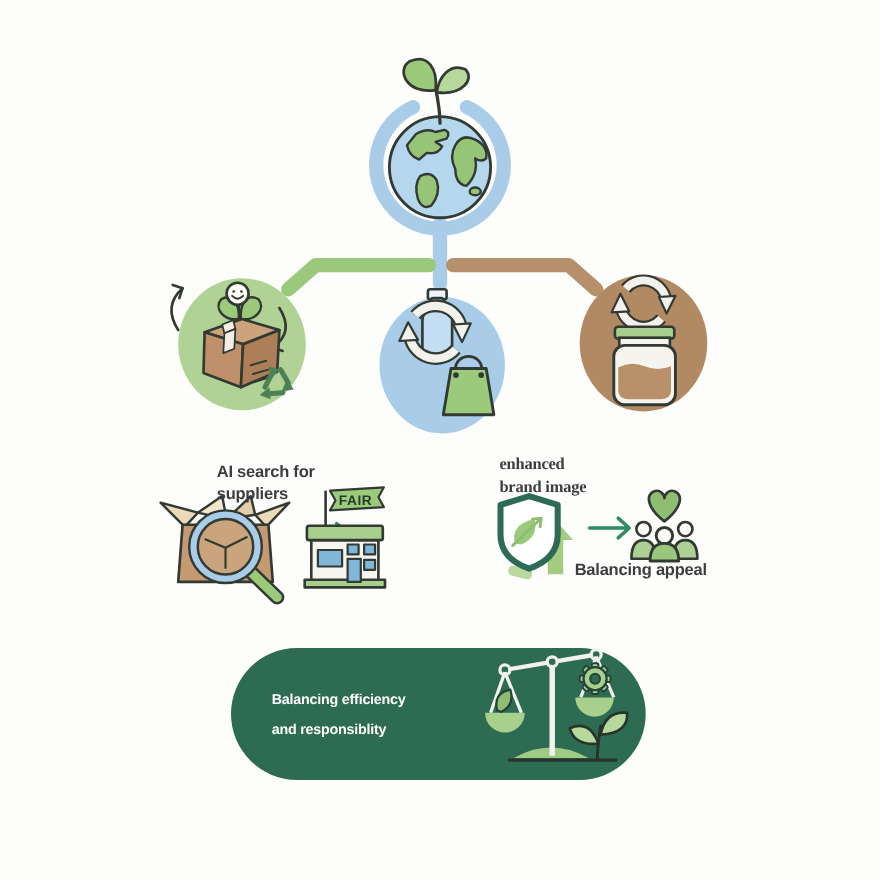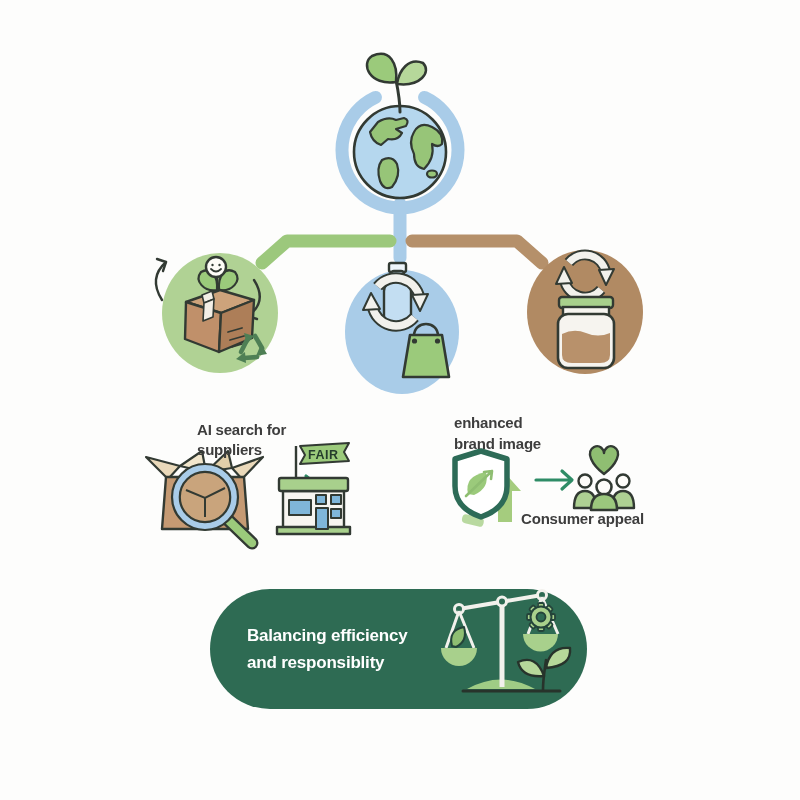--- a/index.html
+++ b/index.html
@@ -2,23 +2,23 @@
 <html style="--ringBlue: #a9cce8; --circleGreen: #b0d294; --circleBrown: #b18a63; --connGreen: #9cc87c; --connBrown: #b5906a; --pillGreen: #2e6b53; --arrowGreen: #2e8c66; --leafGreen: #9bca7b; --lightGreen: #a8d08c; --paleGreen: #b6d89a; --heartGreen: #8fbe72; --oceanBlue: #b5d7ee; --continentGreen: #97c578; --boxBrown: #c0906a; --boxTop: #cda37b; --boxSide: #ad7e58; --flapTan: #ead9ba; --windowBlue: #7fb6d9; --jarWhite: #f6f4ef; --jarBrown: #b8916b; --bottleBlue: #c3def2; --shieldGreen: #2d6b57; --outline: #323a33; --textDark: #3d3d3d; --whiteInk: #f2f1ec;"><head>
 <meta charset="utf-8">
 <style>
   html,body{margin:0;padding:0;}
   .stage{position:relative;width:800px;height:800px;background:#fdfdfc;overflow:hidden;
          font-family:"Liberation Sans",sans-serif;}
   svg{position:absolute;left:0;top:0;}
   .lbl{position:absolute;font-weight:600;font-size:15px;color:var(--textDark);
        letter-spacing:-0.2px;line-height:20px;}
   .lbl-suppliers{left:197px;top:420px;width:156px;}
-  .lbl-brand{left:454px;top:412px;width:130px;text-align:left;white-space:pre-line;line-height:21px;}
+  .lbl-brand{left:454px;top:412px;width:130px;text-align:left;white-space:pre-line;line-height:21px;font-family:Liberation Serif, serif;}
   .lbl-consumer{left:500px;top:509px;width:165px;text-align:center;}
-  .lbl-pill{left:247px;top:622px;width:220px;color:#ffffff;font-weight:700;font-size:17px;
+  .lbl-pill{left:247px;top:622px;width:220px;color:#ffffff;font-weight:700;font-size:13px;
             line-height:27px;white-space:pre-line;letter-spacing:-0.2px;}
   .lbl-opportunities{left:300px;top:717px;width:200px;text-align:center;font-weight:700;
             font-size:18px;color:#2f2f2f;}
   .fair-text{font-family:"Liberation Sans",sans-serif;font-weight:bold;font-size:12.5px;
             letter-spacing:0.5px;}
 </style>
 </head>
 <body>
 
 <div class="stage">
@@ -222,17 +222,17 @@
         <path d="M546 668 Q550 646 570 648 Q572 666 546 668 Z" style="fill:var(--paleGreen);stroke:#27332b;stroke-width:2.4;stroke-linejoin:round"></path>
         <line x1="463" y1="691" x2="560" y2="691" style="stroke:#27332b;stroke-width:3;stroke-linecap:round"></line>
       </g>
     </g>
   </g>
 </svg>
 
 <div class="lbl lbl-suppliers">AI search for suppliers</div>
 <div class="lbl lbl-brand">enhanced
 brand image</div>
-<div class="lbl lbl-consumer">Consumer appeal</div>
+<div class="lbl lbl-consumer">Balancing appeal</div>
 <div class="lbl lbl-pill">Balancing efficiency
 and responsiblity</div>
 
 </div>
 
 </body></html>

